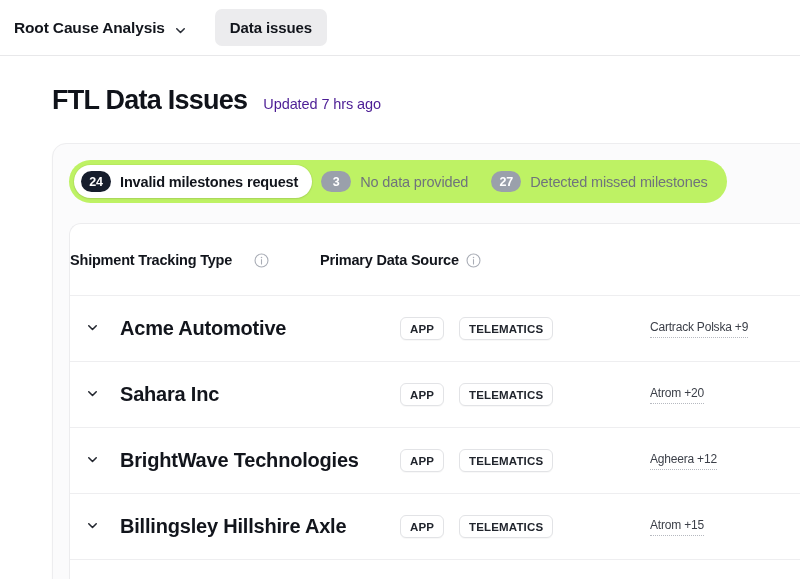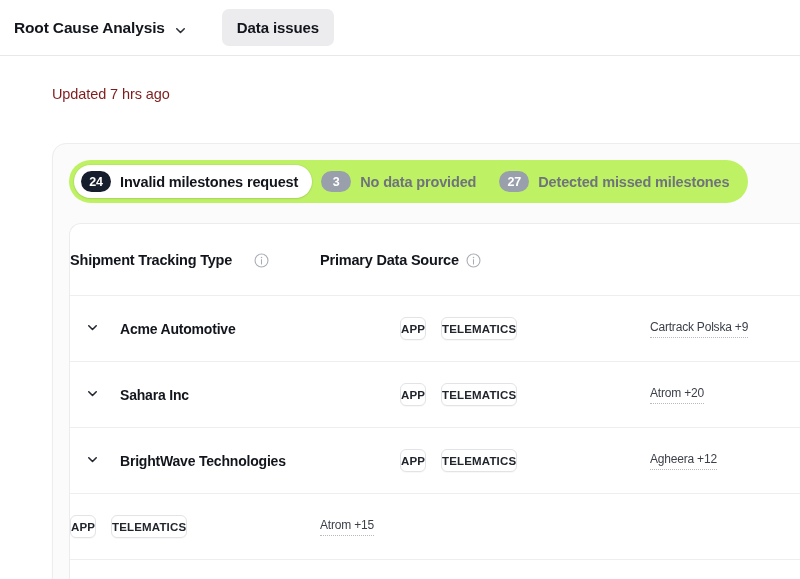--- a/index.html
+++ b/index.html
@@ -63,21 +63,20 @@
   }
 
   .nav-tab {
     font-size: 15px;
     color: #2f333c;
     padding: 10px 15px;
     border-radius: 7px;
     white-space: nowrap;
     cursor: pointer;
     letter-spacing: -0.1px;
-    margin-left: 7px;
   }
 
   .nav-tab.active {
     background: #ececee;
     color: #12151c;
     font-weight: 700;
   }
 
   
   .page-head {
@@ -90,21 +89,21 @@
   .page-title {
     font-size: 27px;
     font-weight: 700;
     color: #10131a;
     letter-spacing: -0.75px;
     line-height: 1.1;
   }
 
   .page-sub {
     font-size: 14.5px;
-    color: #7f1d1d;
+    color: #4c1d95;
     letter-spacing: -0.1px;
     white-space: nowrap;
   }
 
   
   .panel {
     position: absolute;
     left: 52px;
     top: 143px;
     width: 900px;
@@ -157,21 +156,20 @@
   }
 
   .pill.active .pill-badge {
     background: #161d2c;
   }
 
   .pill-label {
     font-size: 14.5px;
     color: #6f737c;
     letter-spacing: -0.15px;
-    font-weight: bold;
   }
 
   .pill.active .pill-label {
     color: #12151c;
     font-weight: 700;
   }
 
   
   .table-card {
     margin-top: 20px;
@@ -245,34 +243,34 @@
 
   .row-chevron {
     width: 13px;
     height: 13px;
     color: #23272f;
     flex: none;
     cursor: pointer;
   }
 
   .cust-name {
-    font-size: 14px;
+    font-size: 20px;
     font-weight: 700;
     color: #12151c;
     letter-spacing: -0.2px;
     margin-left: 21px;
     white-space: nowrap;
   }
 
   .chip {
     display: inline-flex;
     align-items: center;
     justify-content: center;
     height: 23px;
-    padding: 0 0;
+    padding: 0 9px;
     border: 1px solid #e2e3e6;
     border-radius: 6px;
     background: #ffffff;
     font-size: 11.5px;
     font-weight: 700;
     color: #21252d;
     letter-spacing: 0.15px;
     white-space: nowrap;
     box-shadow: 0 1px 1px rgba(16,19,26,0.03);
     cursor: pointer;
@@ -306,20 +304,21 @@
 
     <div class="nav-tabs">
       <div class="nav-tab active">
         <span>Data issues</span>
       </div>
     </div>
 
   </div>
 
   <div class="page-head">
+    <h1 class="page-title">FTL Data Issues</h1>
     <span class="page-sub">Updated 7 hrs ago</span>
   </div>
 
   <div class="panel">
 
     
     <div class="pill-group">
 
       <div class="pill active">
         <span class="pill-badge">24</span>
@@ -416,20 +415,28 @@
         <div class="col-tracking">
           <span class="chip">APP</span>
           <span class="chip">TELEMATICS</span>
         </div>
         <div class="col-source">
           <span class="source-val">Agheera +12</span>
         </div>
       </div>
 
       <div class="trow tbody-row">
+        <div class="col-customer">
+          <span>
+            <svg class="row-chevron" viewBox="0 0 16 16" fill="none" aria-hidden="true">
+              <path d="M3.4 5.8 L8 10.4 L12.6 5.8" stroke="currentColor" stroke-width="1.9" stroke-linecap="round" stroke-linejoin="round"></path>
+            </svg>
+          </span>
+          <span class="cust-name">Billingsley Hillshire Axle</span>
+        </div>
         <div class="col-tracking">
           <span class="chip">APP</span>
           <span class="chip">TELEMATICS</span>
         </div>
         <div class="col-source">
           <span class="source-val">Atrom +15</span>
         </div>
       </div>
 
       <div class="trow tbody-row">

